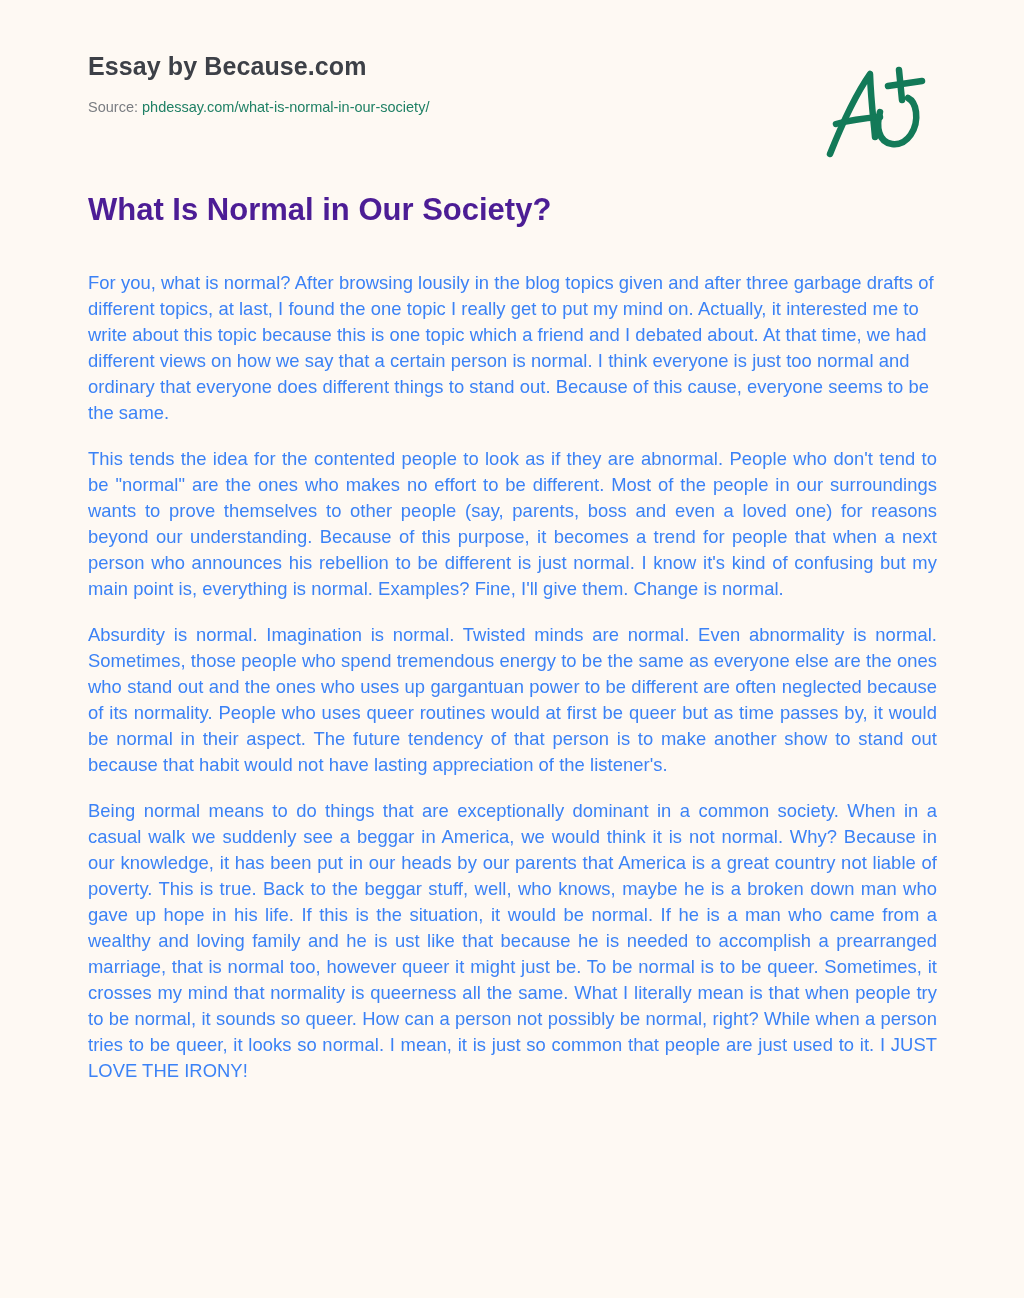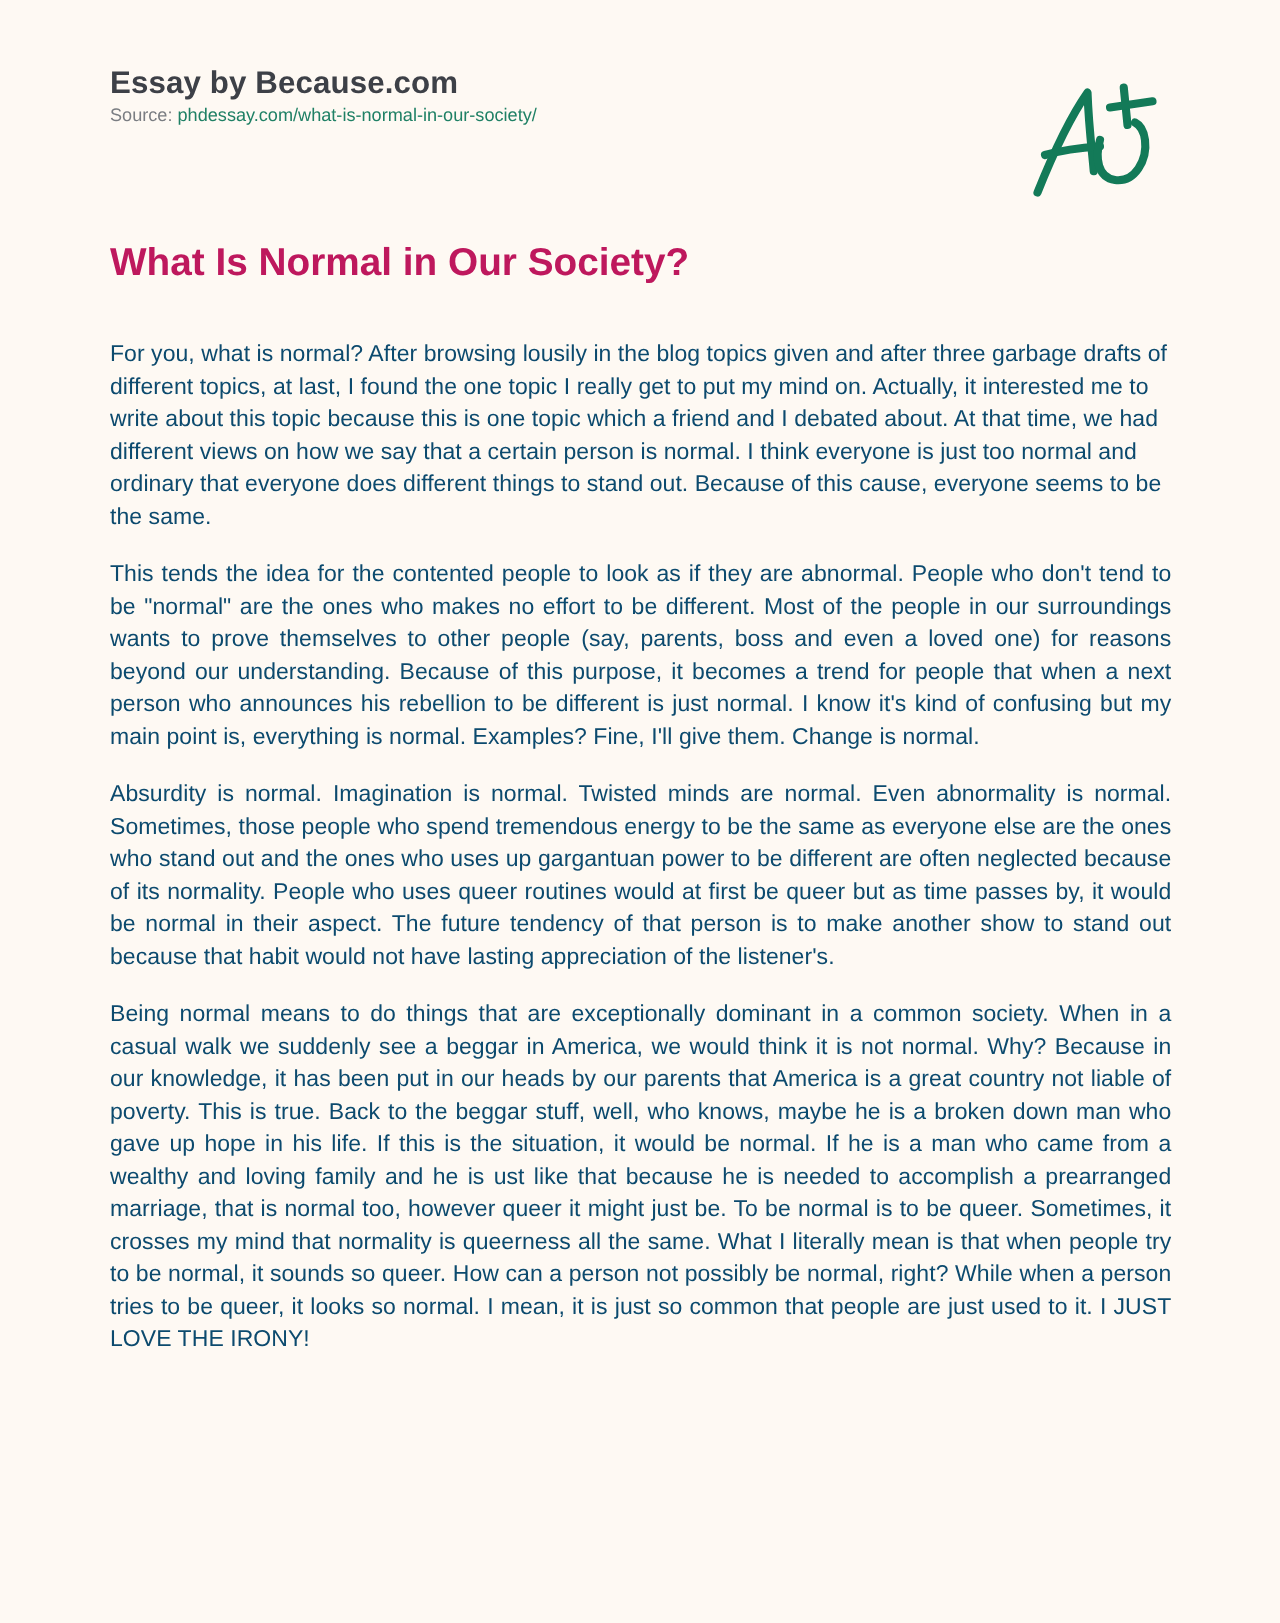--- a/index.html
+++ b/index.html
@@ -23,20 +23,21 @@
   .brand {
     font-family: "Liberation Sans", sans-serif;
     font-weight: bold;
     font-size: 25px;
     color: #3d4047;
     margin: 0;
     line-height: 36px;
     letter-spacing: 0.1px;
   }
   .source {
+    margin-top: 14px;
     font-family: "Liberation Sans", sans-serif;
     font-size: 14.5px;
     line-height: 18px;
   }
   .source-label { color: #7a7d82; }
   .source-link { color: #1f8065; text-decoration: none; }
   .logo {
     position: absolute;
     left: 822px;
     top: 62px;
@@ -45,34 +46,34 @@
   }
   .title {
     position: absolute;
     left: 88px;
     top: 190px;
     margin: 0;
     font-family: "Liberation Sans", sans-serif;
     font-weight: bold;
     font-size: 31px;
     line-height: 40px;
-    color: #be185d;
+    color: #4c1d95;
   }
   .essay {
     position: absolute;
     left: 88px;
     top: 270px;
     width: 849px;
   }
   .essay p {
     margin: 0 0 20px 0;
     font-family: "Liberation Sans", sans-serif;
     font-size: 18.4px;
     line-height: 26px;
-    color: #0c4a6e;
+    color: #3b82f6;
     text-align: justify;
     letter-spacing: 0.05px;
   }
   .essay p.first { text-align: left; }
 </style>
 </head>
 <body>
 
 <div class="header">
   <h2 class="brand">Essay by Because.com</h2>

